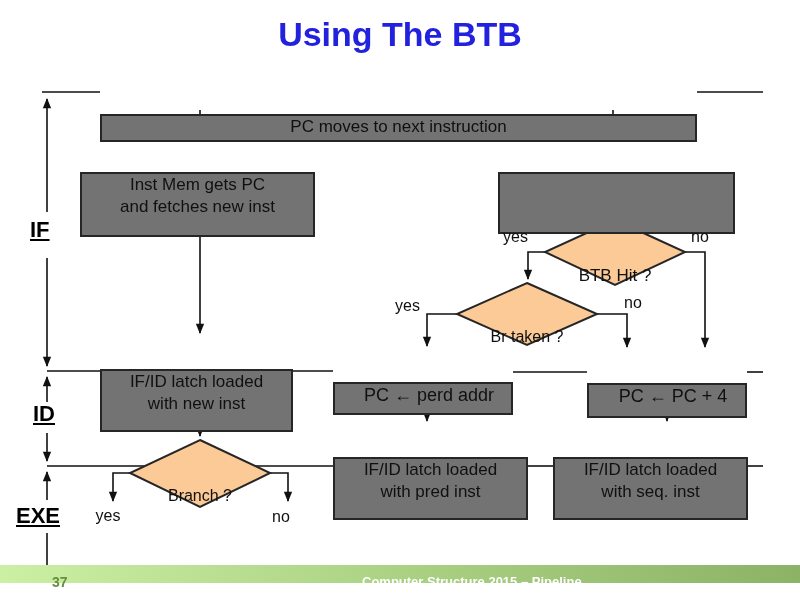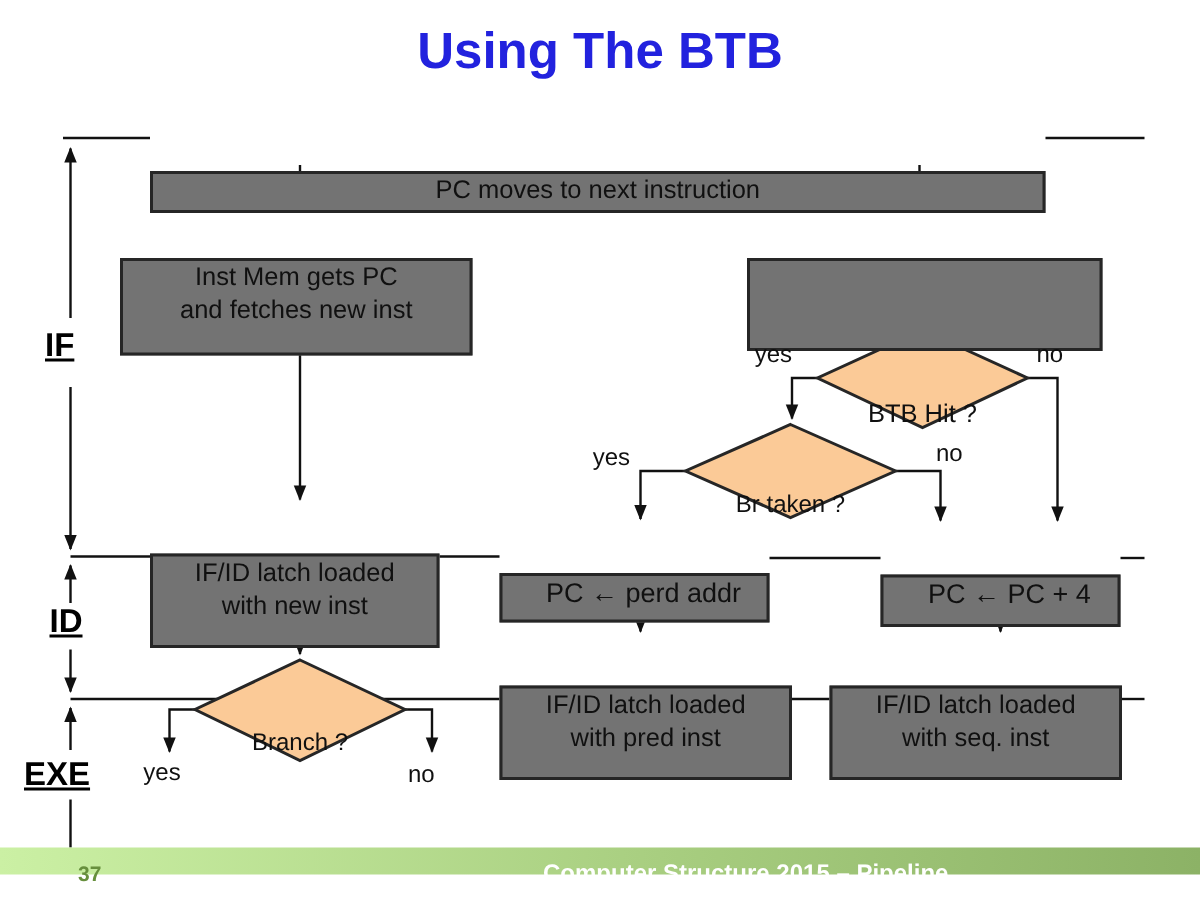--- a/index.html
+++ b/index.html
@@ -19,21 +19,21 @@
   }
   .fbox.small{font-size:18px;padding-left:12px;}
   .dlabel{position:absolute;font-size:17px;text-align:center;color:#101010;margin-top:24px;}
   .elabel{position:absolute;font-size:16px;color:#101010;}
   .stage{position:absolute;font-weight:bold;font-size:22px;color:#000;text-decoration:underline;}
   .footer{
     position:absolute;left:0;top:565px;width:800px;height:18px;
     background:linear-gradient(to right,#CBF0A4 0%,#A8CE80 55%,#8CB266 100%);
   }
   .footer .pagenum{position:absolute;left:52px;top:9px;font-size:14px;font-weight:bold;color:#678F3D;}
-  .footer .ftext{position:absolute;left:362px;top:9px;font-size:16px;font-weight:bold;color:#FFFFFF;}
+  .footer .ftext{position:absolute;left:362px;top:9px;font-size:13px;font-weight:bold;color:#FFFFFF;}
 </style>
 </head>
 <body>
 
 <div id="slide">
 
   <div class="title">Using The BTB</div>
 
   <svg class="canvas" width="800" height="600" viewBox="0 0 800 600">
     <defs>

